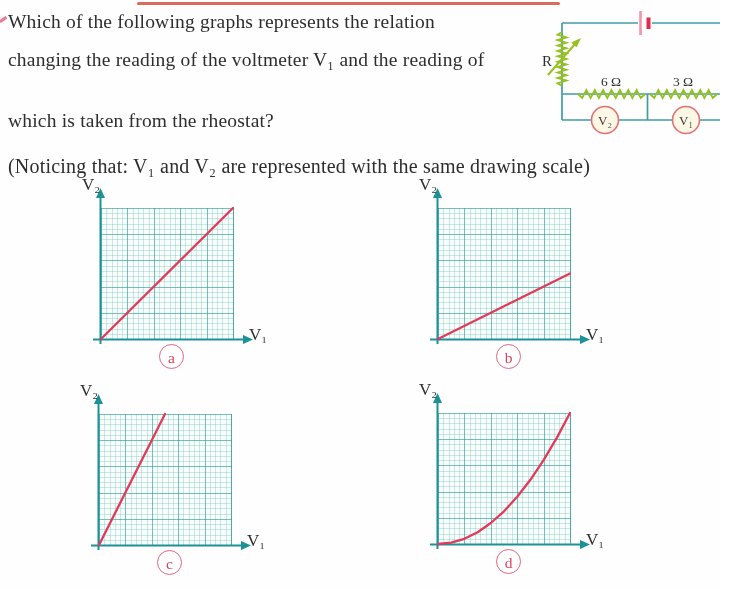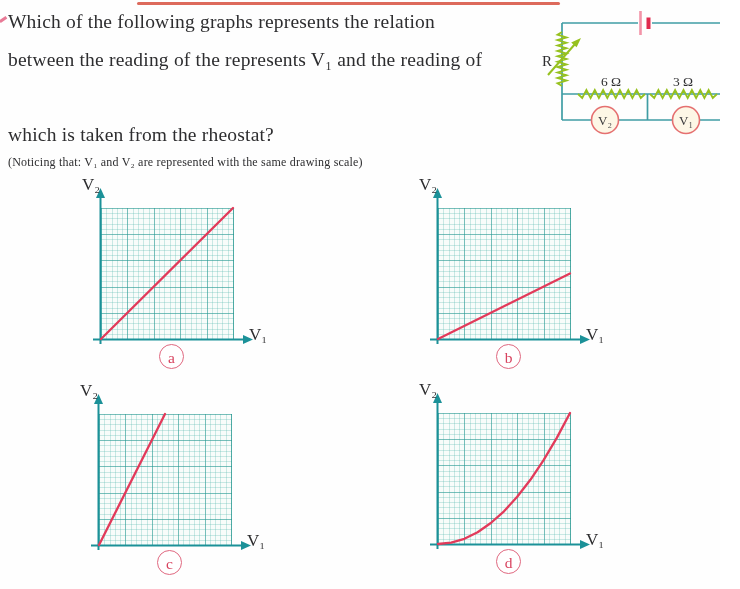--- a/index.html
+++ b/index.html
@@ -8,22 +8,22 @@
     width:720px;height:589px;
     background:#fefefe;
     overflow:hidden;
     font-family:"Liberation Serif","DejaVu Serif",serif;
   }
   
   .top-rule{position:absolute;left:137px;top:2px;width:423px;height:2.5px;border-radius:2px;}
   .left-marker{position:absolute;left:-1px;top:18px;width:8px;height:2.5px;background:#e87a96;transform:rotate(-35deg);}
   
   .q-line{position:absolute;left:8px;white-space:nowrap;color:#2d2d2f;font-size:19.5px;letter-spacing:.2px;}
-  .q1{top:11px}.q2{top:49px}.q3{top:87px}.q4{top:124px}
-  .q5{top:155px;font-size:12px}
+  .q1{top:11px}.q2{top:49px}.q3{top:87px}.q4{top:110px}
+  .q5{top:155px;font-size:20px}
   
   .circuit{position:absolute;left:540px;top:8px;width:200px;height:135px;}
   .circuit svg{overflow:visible}
   .wire{stroke:#3f9da4;stroke-width:1.7;fill:none}
   .resistor{stroke:#96c11e;stroke-width:1.8;fill:none}
   .arrow-line{stroke:#96c11e;stroke-width:2;fill:none}
   .arrow-head{fill:#96c11e;stroke:none}
   .plate-long{stroke:#f394a8;stroke-width:2.6}
   .plate-short{fill:#e02a4e}
   .meter{fill:#fdf7e6;stroke:#e57070;stroke-width:1.6}
@@ -61,21 +61,21 @@
 </style>
 </head>
 <body>
 
 <div class="page">
 
   <div class="top-rule" style="background: rgb(221, 106, 92);"></div>
   <div class="left-marker"></div>
 
   <div class="q-line q1">Which of the following graphs represents the relation</div>
-  <div class="q-line q2">between the reading of the represents V₁ and the reading of</div>
+  <div class="q-line q2">changing the reading of the voltmeter V₁ and the reading of</div>
   <div class="q-line q4">which is taken from the rheostat?</div>
   <div class="q-line q5">(Noticing that: V₁ and V₂ are represented with the same drawing scale)</div>
 
   <div class="circuit">
     <svg width="200" height="135" viewBox="0 0 200 135">
 
       <polyline class="wire" points="22,15 98,15"></polyline>
       <polyline class="wire" points="112,15 187,15"></polyline>
       <polyline class="wire" points="22,15 22,86"></polyline>
       <polyline class="wire" points="22,86 187,86"></polyline>

